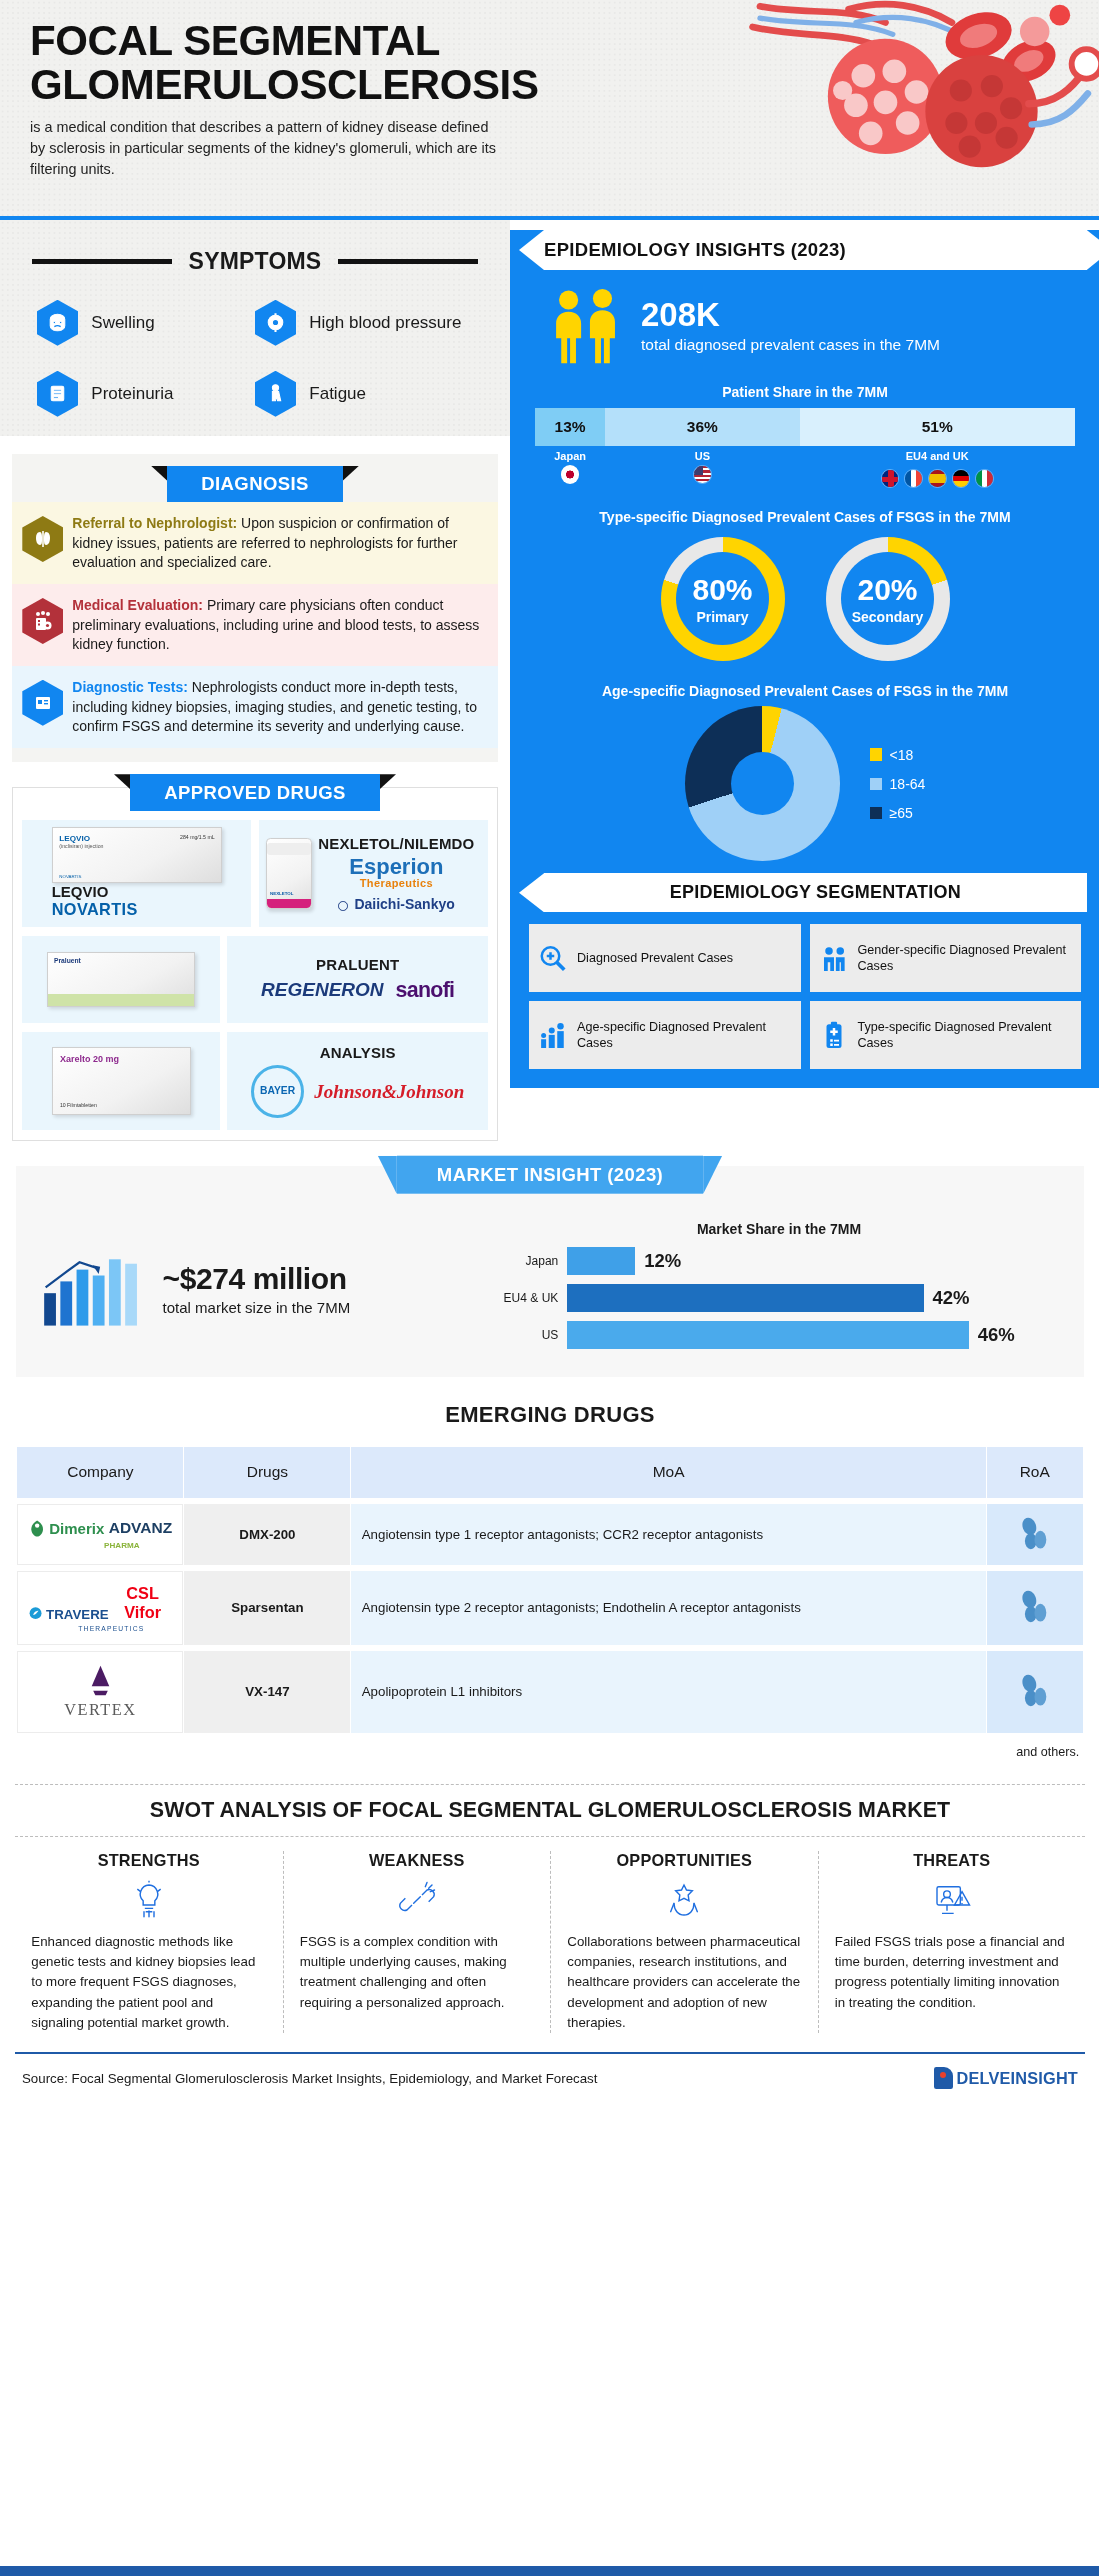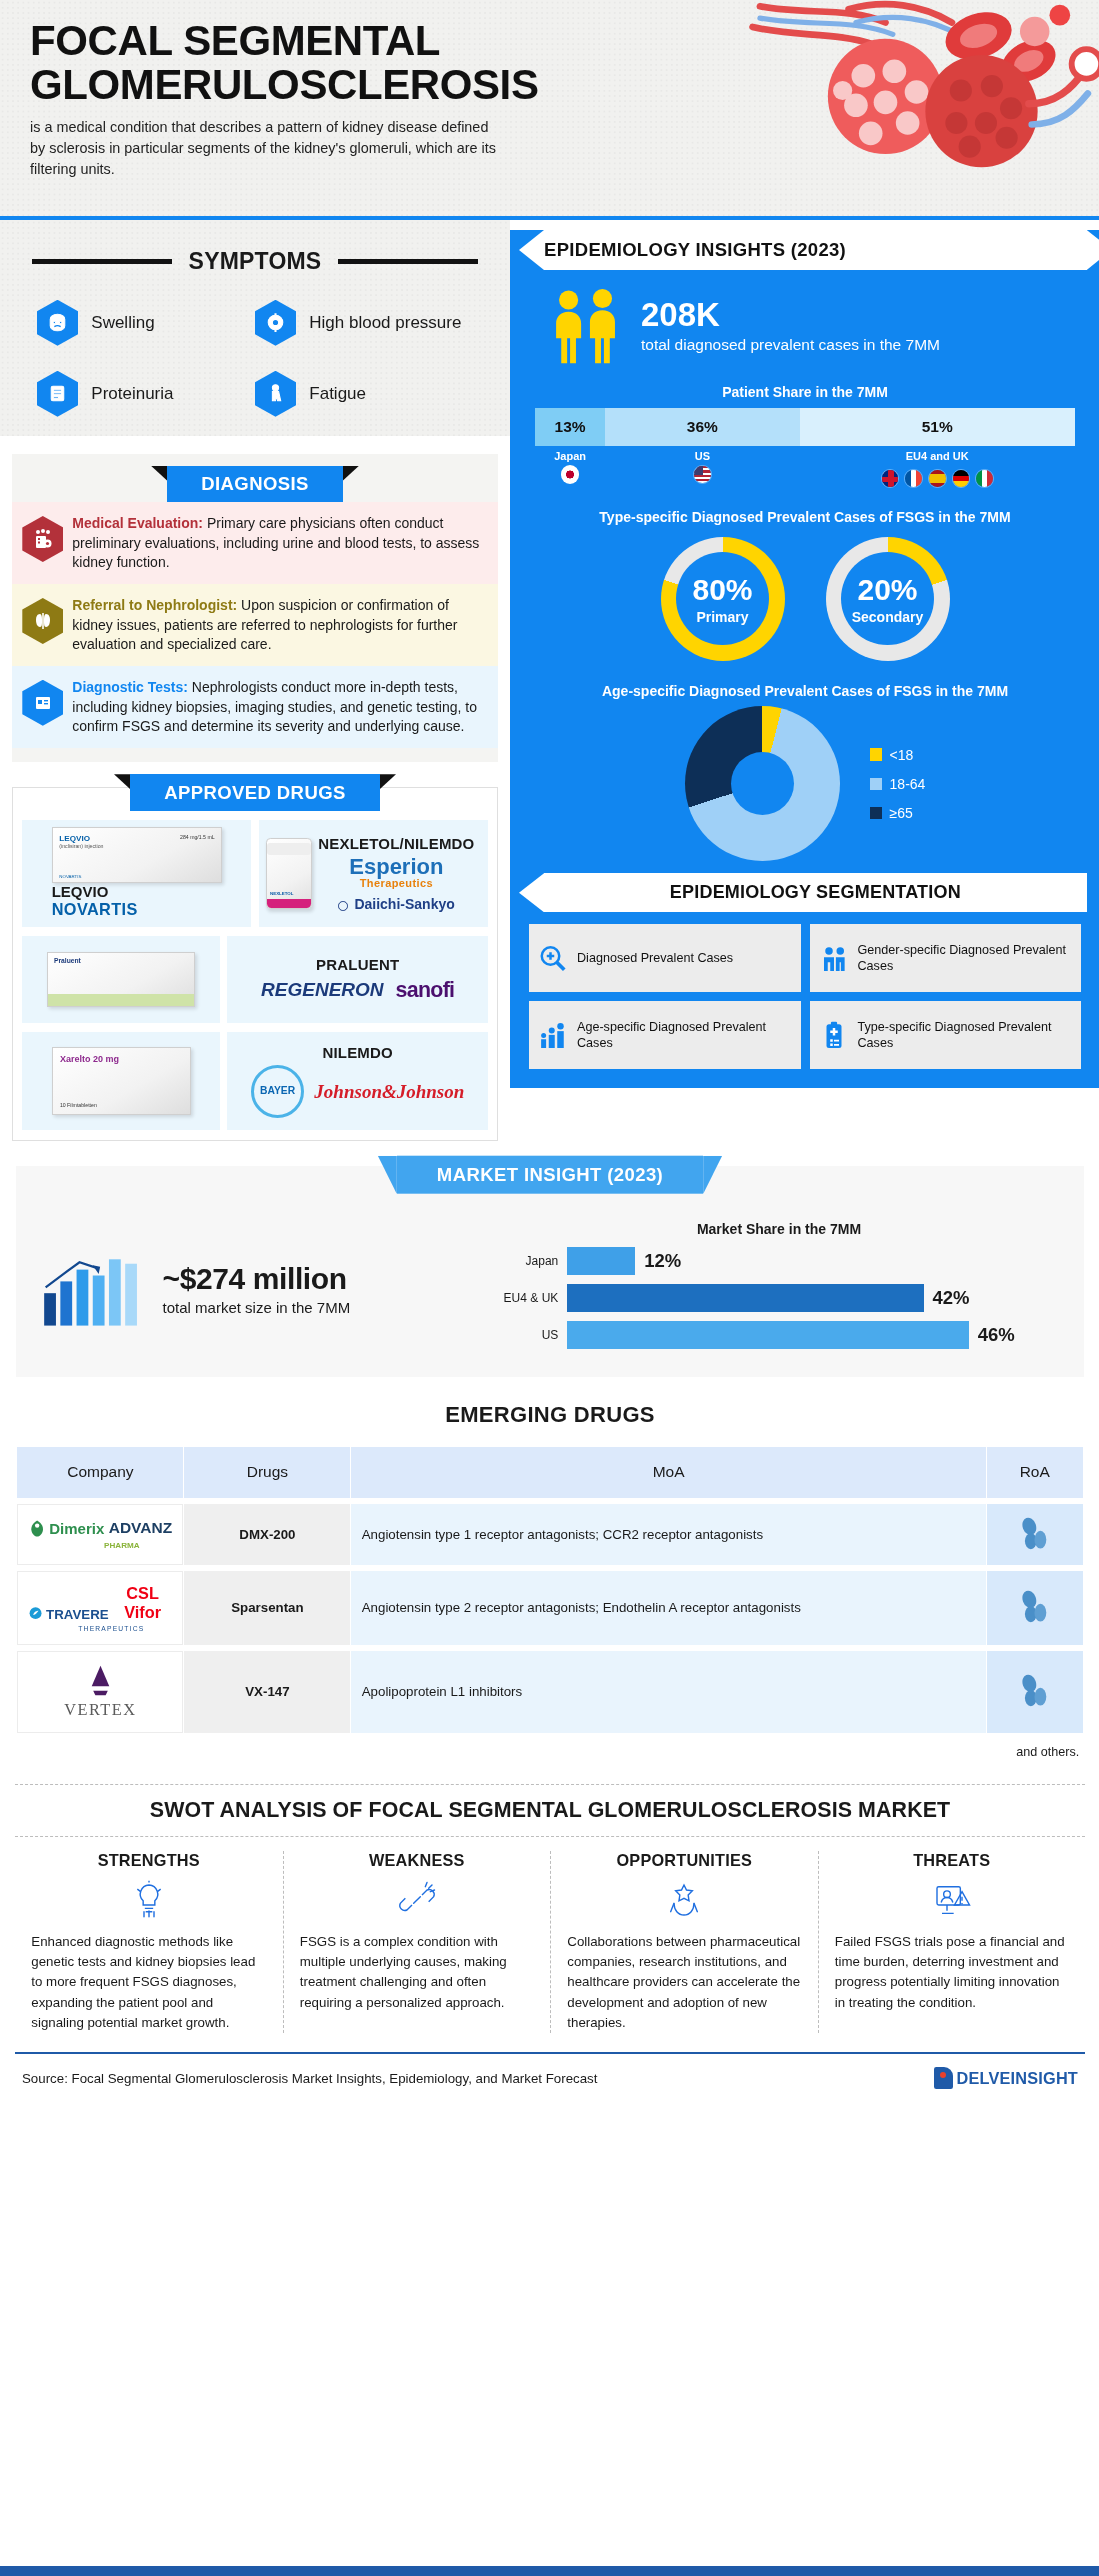--- a/index.html
+++ b/index.html
@@ -314,47 +314,47 @@
           </div>
 
         </div>
       </div>
 
       <div class="diagnosis">
         <div class="diag-title-wrap">
           <div class="ribbon">DIAGNOSIS</div>
         </div>
 
+        <div class="diag-row r2">
+          <span class="dhex">
+            <svg viewBox="0 0 24 24">
+                <path d="M9 5c-3 0-4 3-4 6s1 7 4 7c2 0 2-3 2-6s0-7-2-7z" fill="#fff"></path>
+                <path d="M15 5c3 0 4 3 4 6s-1 7-4 7c-2 0-2-3-2-6s0-7 2-7z" fill="#fff"></path>
+                <rect x="11.2" y="4" width="1.6" height="16" fill="#fff"></rect>
+              </svg>
+          </span>
+          <p><b>Referral to Nephrologist:</b><span> Upon suspicion or confirmation of kidney issues, patients are referred to nephrologists for further evaluation and specialized care.</span></p>
+        </div>
+
         <div class="diag-row r1">
           <span class="dhex">
             <svg viewBox="0 0 24 24">
                 <circle cx="7" cy="5" r="2" fill="#fff"></circle>
                 <circle cx="12" cy="4" r="2" fill="#fff"></circle>
                 <circle cx="17" cy="5" r="2" fill="#fff"></circle>
                 <rect x="5" y="9" width="10" height="12" rx="1" fill="#fff"></rect>
                 <rect x="7" y="11" width="2" height="2" fill="#b3313a"></rect>
                 <rect x="7" y="14.5" width="2" height="2" fill="#b3313a"></rect>
                 <circle cx="16.5" cy="16.5" r="4" fill="#fff"></circle>
                 <circle cx="16.5" cy="16.5" r="1.6" fill="#b3313a"></circle>
               </svg>
           </span>
           <p><b>Medical Evaluation:</b><span> Primary care physicians often conduct preliminary evaluations, including urine and blood tests, to assess kidney function.</span></p>
         </div>
 
-        <div class="diag-row r2">
-          <span class="dhex">
-            <svg viewBox="0 0 24 24">
-                <path d="M9 5c-3 0-4 3-4 6s1 7 4 7c2 0 2-3 2-6s0-7-2-7z" fill="#fff"></path>
-                <path d="M15 5c3 0 4 3 4 6s-1 7-4 7c-2 0-2-3-2-6s0-7 2-7z" fill="#fff"></path>
-                <rect x="11.2" y="4" width="1.6" height="16" fill="#fff"></rect>
-              </svg>
-          </span>
-          <p><b>Referral to Nephrologist:</b><span> Upon suspicion or confirmation of kidney issues, patients are referred to nephrologists for further evaluation and specialized care.</span></p>
-        </div>
-
         <div class="diag-row r3">
           <span class="dhex">
             <svg viewBox="0 0 24 24">
                 <rect x="5" y="6" width="14" height="12" rx="1" fill="#fff"></rect>
                 <rect x="7" y="9" width="4" height="4" fill="#1186f0"></rect>
                 <rect x="13" y="9" width="4" height="1.4" fill="#1186f0"></rect>
                 <rect x="13" y="12" width="4" height="1.4" fill="#1186f0"></rect>
               </svg>
           </span>
           <p><b>Diagnostic Tests:</b><span> Nephrologists conduct more in-depth tests, including kidney biopsies, imaging studies, and genetic testing, to confirm FSGS and determine its severity and underlying cause.</span></p>
@@ -420,21 +420,21 @@
 
           <div class="drug-row">
             <div class="drug-card" style="max-width:198px">
               <div class="pack" style="width:139px;height:68px;padding:6px 7.4px">
                 <div style="font-size:9px;font-weight:700;color:#8e2a8e">Xarelto 20 mg</div>
                 <div style="position:absolute;left:7.4px;bottom:6px;font-size:5.2px;color:#333">10 Filmtabletten</div>
               </div>
             </div>
             <div class="drug-card">
               <div class="drug-meta">
-                <div class="drug-name">NILEMDO</div>
+                <div class="drug-name">ANALYSIS</div>
                 <div style="display:flex;align-items:center;justify-content:center;gap:10.3px">
                   <span style="width:53px;height:53px;border-radius:50%;border:3px solid #4bb3e8;display:flex;align-items:center;justify-content:center">
                     <span class="bayer">BAYER</span>
                   </span>
                   <span class="jnj">Johnson&amp;Johnson</span>
                 </div>
               </div>
             </div>
           </div>
 

